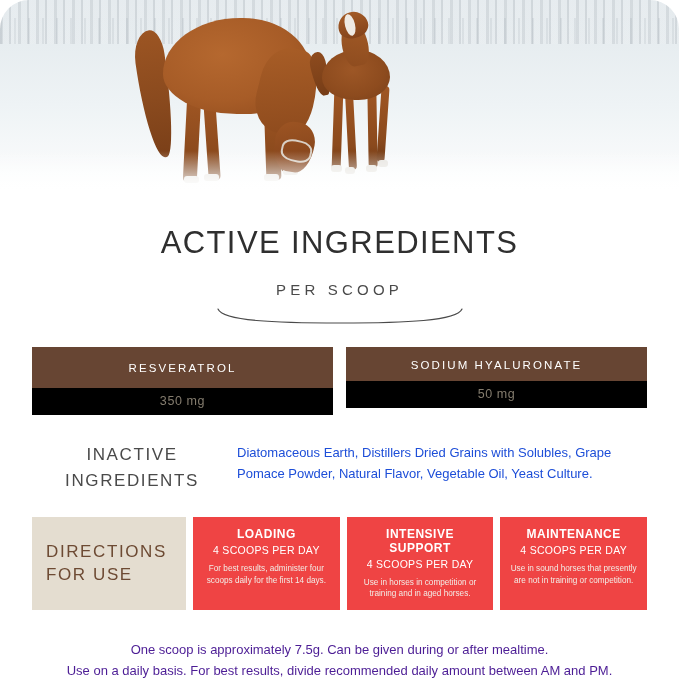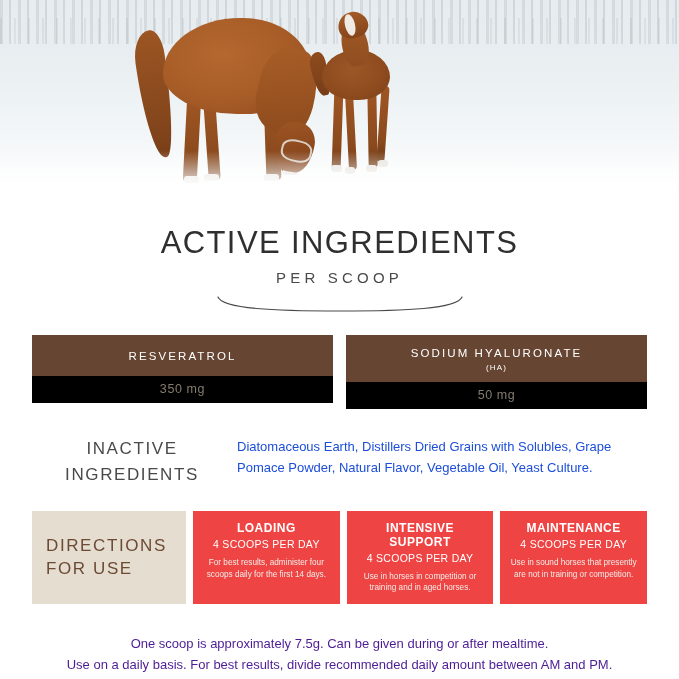--- a/index.html
+++ b/index.html
@@ -8,20 +8,21 @@
     width: 679px; height: 679px;
     background: #ffffff;
     font-family: "Liberation Sans", sans-serif;
     color: #3a3a3a;
   }
   #page {
     position: relative;
     width: 679px; height: 679px;
     overflow: hidden;
     background: #ffffff;
+    border-radius: 29px;
   }
 
   
   .hero {
     position: relative;
     width: 679px;
     height: 195px;
     background: linear-gradient(to bottom, #e9eef1 0%, #eef2f4 45%, #f3f6f7 72%, #ffffff 100%);
     overflow: hidden;
   }
@@ -136,21 +137,21 @@
   .title-main {
     font-size: 31px;
     letter-spacing: 1.4px;
     color: #2f2f2f;
     font-weight: 400;
   }
   .title-sub {
     font-size: 15px;
     letter-spacing: 4.2px;
     color: #4a4a4a;
-    margin-top: 8px;
+    margin-top: 20px;
     font-weight: 400;
   }
   .divider-wrap { display: flex; justify-content: center; margin-top: 8px; }
 
   
   .ing-row {
     display: flex;
     gap: 13px;
     margin: 21px 32px 0 32px;
   }
@@ -312,21 +313,20 @@
   </div>
 
   <div class="ing-row">
     <div class="ing-col">
       <div class="ing-head">RESVERATROL</div>
       <div class="ing-amt">350 mg</div>
     </div>
     <div class="ing-col">
       <div class="ing-head two-line">
         <span>SODIUM HYALURONATE</span>
-        <span class="ha">(HA)</span>
       </div>
       <div class="ing-amt">50 mg</div>
     </div>
   </div>
 
   <div class="inactive-row">
     <div class="inactive-label">
       <div>INACTIVE</div>
       <div>INGREDIENTS</div>
     </div>

